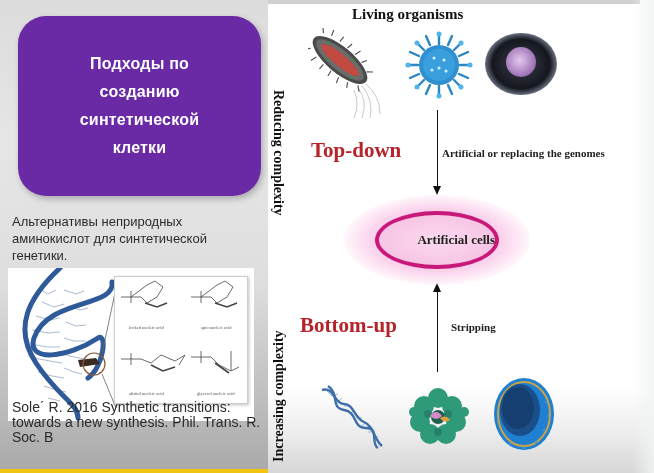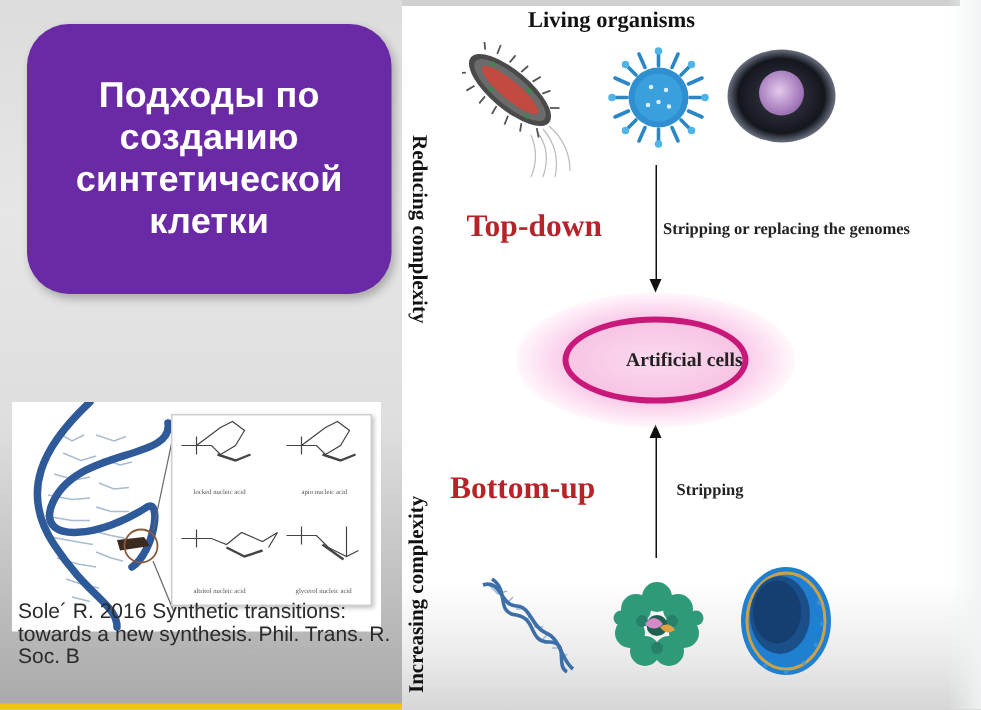--- a/index.html
+++ b/index.html
@@ -12,21 +12,21 @@
       background: linear-gradient(180deg, #dcdcdc 0%, #e6e6e6 30%, #dedede 60%, #b9b9b9 88%, #a9a9a9 100%);
     }
     .title-box {
       position: absolute; left: 18px; top: 16px; width: 243px; height: 180px;
       background: #6a2aa6; border-radius: 28px;
       box-shadow: 2px 3px 6px rgba(0,0,0,0.25);
       display: flex; align-items: center; justify-content: center;
       text-align: center;
     }
     .title-text {
-      color: #ffffff; font-weight: bold; font-size: 24px; line-height: 28px;
+      color: #ffffff; font-weight: bold; font-size: 16px; line-height: 28px;
       white-space: pre-line; letter-spacing: 0.2px;
     }
     .caption {
       position: absolute; left: 12px; top: 213px; width: 250px;
       font-size: 13px; line-height: 17px; color: #2b2b2b;
     }
     .figure-box {
       position: absolute; left: 8px; top: 268px; width: 246px; height: 153px;
       background: #ffffff;
     }
@@ -113,20 +113,21 @@
 <body>
 
 <div class="left-panel">
   <div class="title-box">
     <div class="title-text">Подходы по
 созданию
 синтетической
 клетки</div>
   </div>
 
+  <div class="caption">Альтернативы неприродных аминокислот для синтетической генетики.</div>
 
   <div class="figure-box">
 
     <svg width="110" height="153" viewBox="0 0 110 153" style="position:absolute;left:0;top:0;">
       <g stroke="#9fb4cc" stroke-width="1" fill="none" opacity="0.9">
         <path d="M30 20 l10 6 l8 -4 M34 34 l12 5 l10 -3 M28 48 l14 4 l10 -2 M24 62 l16 3 l12 -1 M22 76 l18 3 l12 0 M26 90 l16 3 l12 2 M30 104 l14 4 l12 2 M36 118 l12 4 l10 2 M40 130 l12 3"></path>
         <path d="M56 22 l12 4 l8 -3 M60 38 l12 4 l8 -2 M58 54 l10 4 l10 -1 M56 70 l10 3 l12 0 M54 86 l12 3 l10 2 M56 100 l10 4 l8 2"></path>
       </g>
       <path d="M52 0 C 20 30, 5 60, 28 95 S 70 135, 70 150" stroke="#2f5a9a" stroke-width="5" fill="none" stroke-linecap="round"></path>
       <path d="M104 14 C 108 40, 40 30, 26 70 C 18 95, 60 90, 90 70 C 100 64, 95 100, 80 110" stroke="#2f5a9a" stroke-width="5" fill="none" stroke-linecap="round"></path>
@@ -231,21 +232,21 @@
   <div class="vert-label" style="left:3px;top:462px;transform:rotate(-90deg);transform-origin:left top;">Increasing complexity</div>
 
   <div class="approach topdown">Top-down</div>
   <div class="approach bottomup">Bottom-up</div>
 
   <div class="arrow-line arrow-down"></div>
   <div class="arrow-head-down"></div>
   <div class="arrow-line arrow-up"></div>
   <div class="arrow-head-up"></div>
 
-  <div class="arrow-note note-strip">Stripping or replacing the genomes</div>
+  <div class="arrow-note note-strip">Artificial or replacing the genomes</div>
   <div class="arrow-note note-assemble">Stripping</div>
 
   <div class="cell-glow"></div>
   <div class="cell-ring">
     <span class="cell-text">Artificial cells</span>
   </div>
 
   <svg class="organism" style="left:52px;top:384px;" width="66" height="66" viewBox="0 0 66 66">
     <g stroke="#9ab8d8" stroke-width="1">
       <path d="M6 6 l6 6 M12 12 l6 -2 M18 18 l4 -4 M24 22 l6 0 M30 30 l4 -4 M36 34 l6 0 M42 42 l4 -4 M48 48 l6 0 M54 56 l4 -4"></path>

